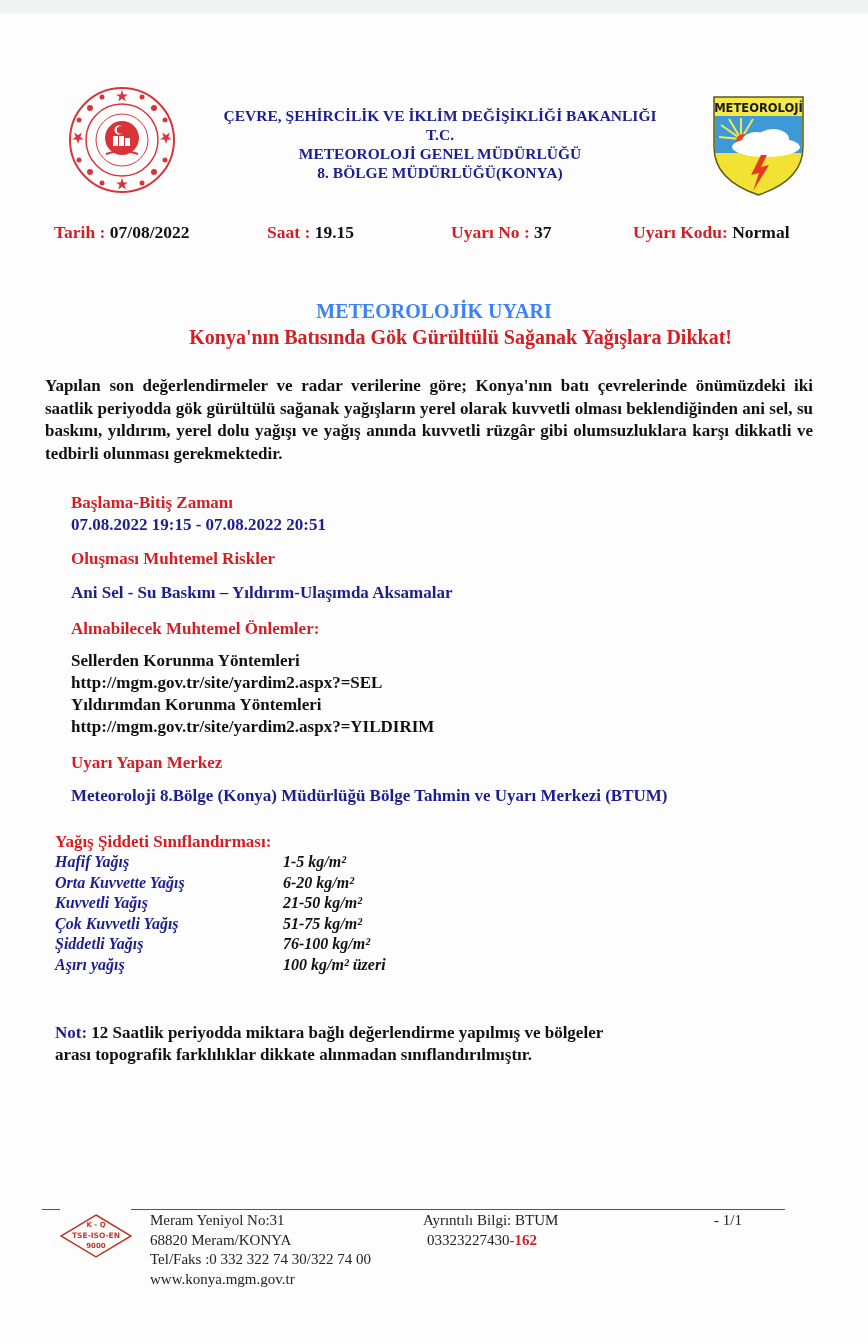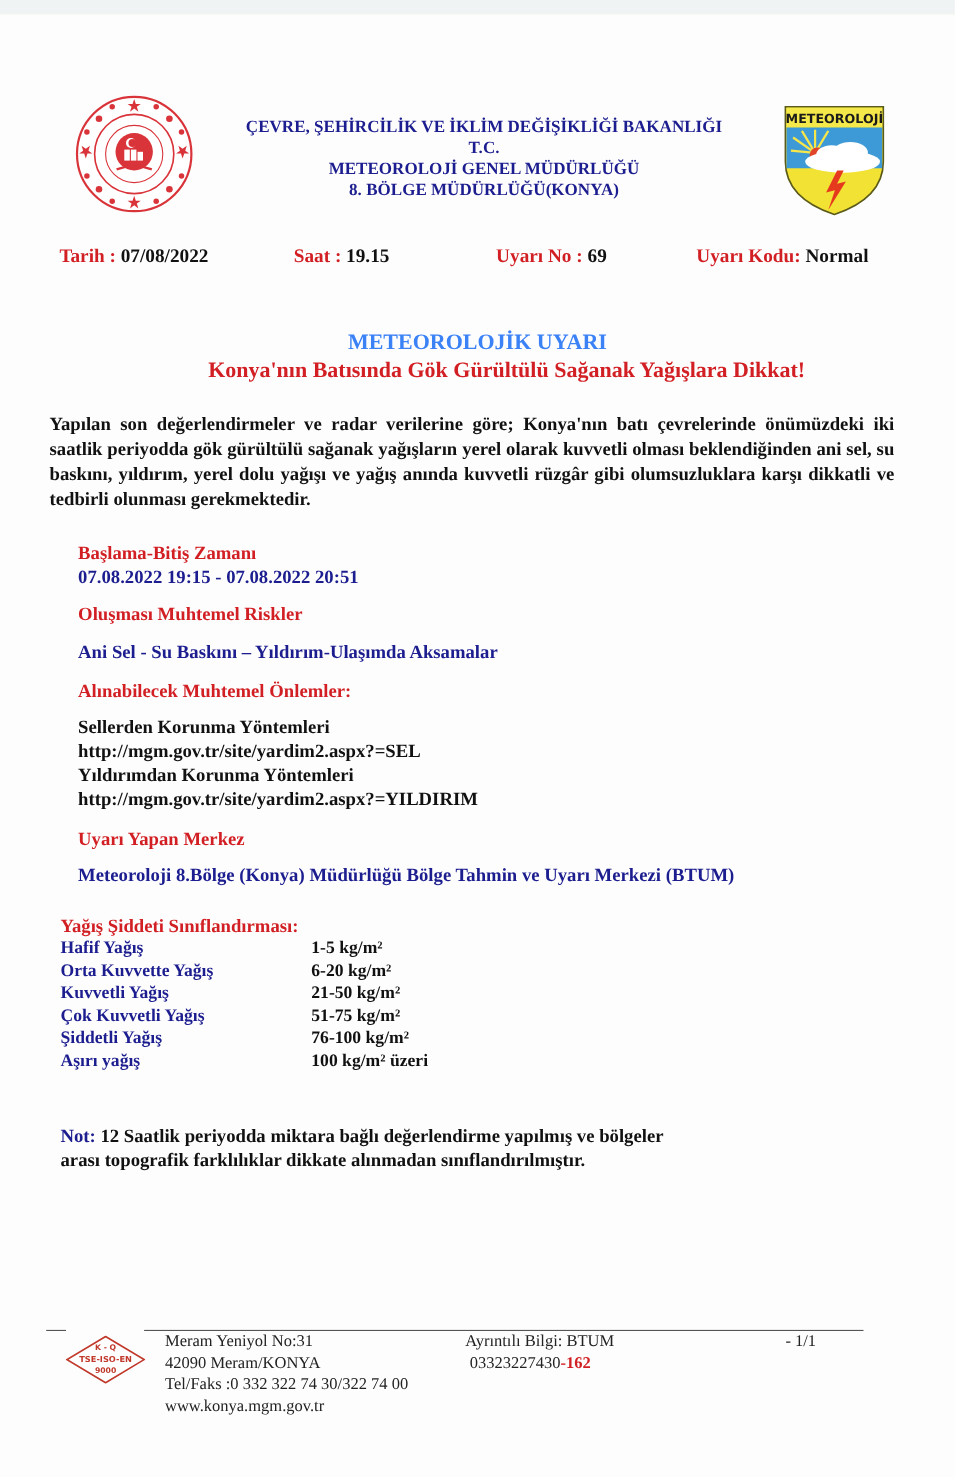--- a/index.html
+++ b/index.html
@@ -26,21 +26,21 @@
   .meta-row span.lbl { color: #d21f24; }
 
   .title1 { left: 0; width: 868px; top: 300px; text-align: center; font-weight: bold; font-size: 20px; color: #3b82f6; }
   .title2 { left: 0; width: 732px; top: 326px; text-align: right; font-weight: bold; font-size: 20px; color: #d21f24; }
 
   .para { left: 45px; top: 375px; width: 768px; font-weight: bold; font-size: 17px; line-height: 22.5px; text-align: justify; text-align-last: left; }
 
   .sec { left: 71px; font-weight: bold; font-size: 17px; line-height: 22px; }
 
   .rain-table { left: 55px; top: 832px; font-weight: bold; font-size: 16px; line-height: 20.5px; }
-  .rain-table .row { display: flex; }
+  .rain-table .row { display: flex; font-style: italic; }
   .rain-table .name { width: 228px; color: #1c1d8f; }
   .rain-table .val { color: #111; }
 
   .note { left: 55px; top: 1022px; width: 640px; font-weight: bold; font-size: 17px; line-height: 21.5px; }
 
   .foot-line { top: 1209px; height: 1px; background: #555; }
   .foot { font-size: 15px; line-height: 19.5px; color: #222; }
 </style>
 </head>
 <body>
@@ -111,21 +111,21 @@
 <div class="abs meta-row" style="left:54px;">
   <span class="lbl">Tarih :</span>
   <span>07/08/2022</span>
 </div>
 <div class="abs meta-row" style="left:267px;">
   <span class="lbl">Saat :</span>
   <span>19.15</span>
 </div>
 <div class="abs meta-row" style="left:451px;">
   <span class="lbl">Uyarı No :</span>
-  <span>69</span>
+  <span>37</span>
 </div>
 <div class="abs meta-row" style="left:633px;">
   <span class="lbl">Uyarı Kodu:</span>
   <span>Normal</span>
 </div>
 
 <div class="abs title1">METEOROLOJİK UYARI</div>
 <div class="abs title2">Konya'nın Batısında Gök Gürültülü Sağanak Yağışlara Dikkat!</div>
 
 <div class="abs para">Yapılan son değerlendirmeler ve radar verilerine göre; Konya'nın batı çevrelerinde önümüzdeki iki saatlik periyodda gök gürültülü sağanak yağışların yerel olarak kuvvetli olması beklendiğinden ani sel, su baskını, yıldırım, yerel dolu yağışı ve yağış anında kuvvetli rüzgâr gibi olumsuzluklara karşı dikkatli ve tedbirli olunması gerekmektedir.</div>
@@ -185,21 +185,21 @@
   <svg width="72" height="44" viewBox="0 0 72 44">
     <polygon points="36,1 71,22 36,43 1,22" fill="#fff" stroke="#c0392b" stroke-width="1.5"></polygon>
     <text x="36" y="13" text-anchor="middle" font-family="DejaVu Sans, sans-serif" font-size="7" font-weight="bold" fill="#c0392b">K - Q</text>
     <text x="36" y="24" text-anchor="middle" font-family="DejaVu Sans, sans-serif" font-size="7.5" font-weight="bold" fill="#c0392b">TSE-ISO-EN</text>
     <text x="36" y="34" text-anchor="middle" font-family="DejaVu Sans, sans-serif" font-size="7" font-weight="bold" fill="#c0392b">9000</text>
   </svg>
 </div>
 
 <div class="abs foot" style="left:150px; top:1211px;">
   <div>Meram Yeniyol No:31</div>
-  <div>42090 Meram/KONYA</div>
+  <div>68820 Meram/KONYA</div>
   <div>Tel/Faks :0 332 322 74 30/322 74 00</div>
   <div>www.konya.mgm.gov.tr</div>
 </div>
 
 <div class="abs foot" style="left:423px; top:1211px;">
   <div>Ayrıntılı Bilgi: BTUM</div>
   <div style="padding-left:4px;"><span>03323227430</span><span class="red b">-162</span></div>
 </div>
 
 <div class="abs foot" style="left:714px; top:1211px;">- 1/1</div>

